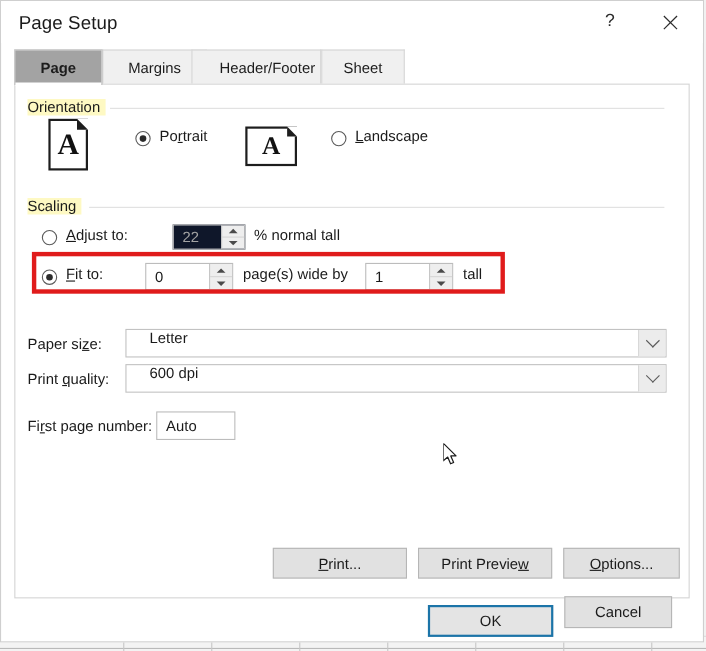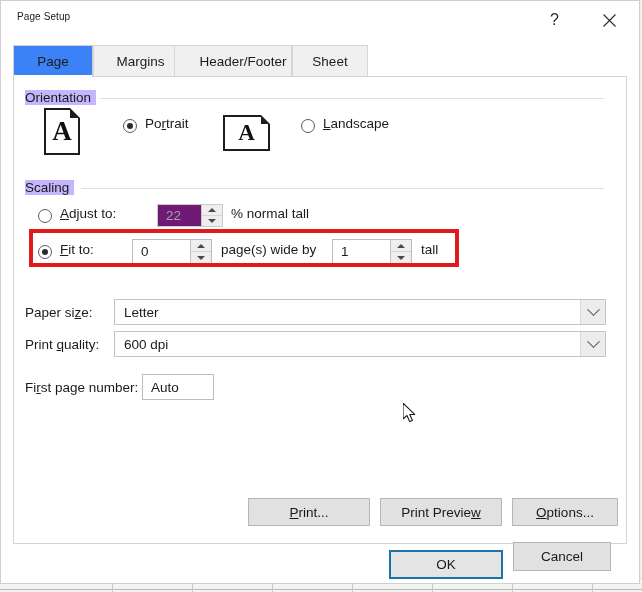--- a/index.html
+++ b/index.html
@@ -65,21 +65,21 @@
   
   #titlebar {
     position: absolute;
     left: 0; top: 0;
     width: 638px; height: 38px;
     background: #ffffff;
   }
   #title-text {
     position: absolute;
     left: 16px; top: 10px;
-    font-size: 10px;
+    font-size: 17px;
     color: #1b1b1b;
     letter-spacing: .1px;
   }
   .titlebtn {
     position: absolute;
     top: 0;
     width: 45px; height: 38px;
     display: flex;
     align-items: center;
     justify-content: center;
@@ -103,23 +103,24 @@
     background: #f0f0f0;
     border: 1px solid #d6d6d6;
     border-bottom: none;
     display: flex;
     align-items: center;
     justify-content: center;
     font-size: 13.5px;
     color: #1c1c1c;
   }
   .tab.active {
-    background: #3b82f6;
+    background: #a3a3a3;
     border-color: #d0d0d0;
     z-index: 3;
+    font-weight: bold;
   }
   #tab-page     { left: 0px;   width: 80px; }
   #tab-margins  { left: 80px;  width: 95px; }
   #tab-hf       { left: 161px; width: 118px; padding-left: 20px;}
   #tab-sheet    { left: 279px; width: 76px; }
 
   
   #panel {
     position: absolute;
     left: 12px; top: 75px;
@@ -132,21 +133,21 @@
     position: absolute;
     left: 13px; top: 74px;
     width: 78px; height: 3px;
     background: #ffffff;
     z-index: 4;
   }
 
   
   .group-label {
     position: absolute;
-    background: #c4b5fd;
+    background: #fef9c3;
     padding: 0 5px 0 0;
     font-size: 13.5px;
     color: #1a1a1a;
   }
   .group-rule {
     position: absolute;
     height: 1px;
     background: #dfdfdf;
   }
 
@@ -211,21 +212,21 @@
     display: flex;
   }
   .spin .val {
     flex: 1;
     display: flex;
     align-items: center;
     padding-left: 8px;
     font-size: 13.5px;
     color: #1a1a1a;
   }
-  .spin.disabled { background: #701a75; border-color: #cacaca; text-align: center; }
+  .spin.disabled { background: #0f172a; border-color: #cacaca; text-align: center; }
   .spin.disabled .val { color: #a3a3a3; }
   .spin .btns {
     width: 20px;
     display: flex;
     flex-direction: column;
     border-left: 1px solid #c6c6c6;
     background: #eeeeee;
   }
   .spin .btns .up, .spin .btns .dn {
     flex: 1;
@@ -255,21 +256,22 @@
     color: #1a1a1a;
   }
 
   
   .combo {
     position: absolute;
     box-sizing: border-box;
     border: 1px solid #c2c2c2;
     background: #ffffff;
     display: flex;
-    align-items: center;
+    align-items: flex-start;
+    padding-left: 12px;
   }
   .combo .ctext {
     flex: 1;
     padding-left: 9px;
     font-size: 13.5px;
     color: #1a1a1a;
   }
   .combo .cbtn {
     width: 24px;
     align-self: stretch;

